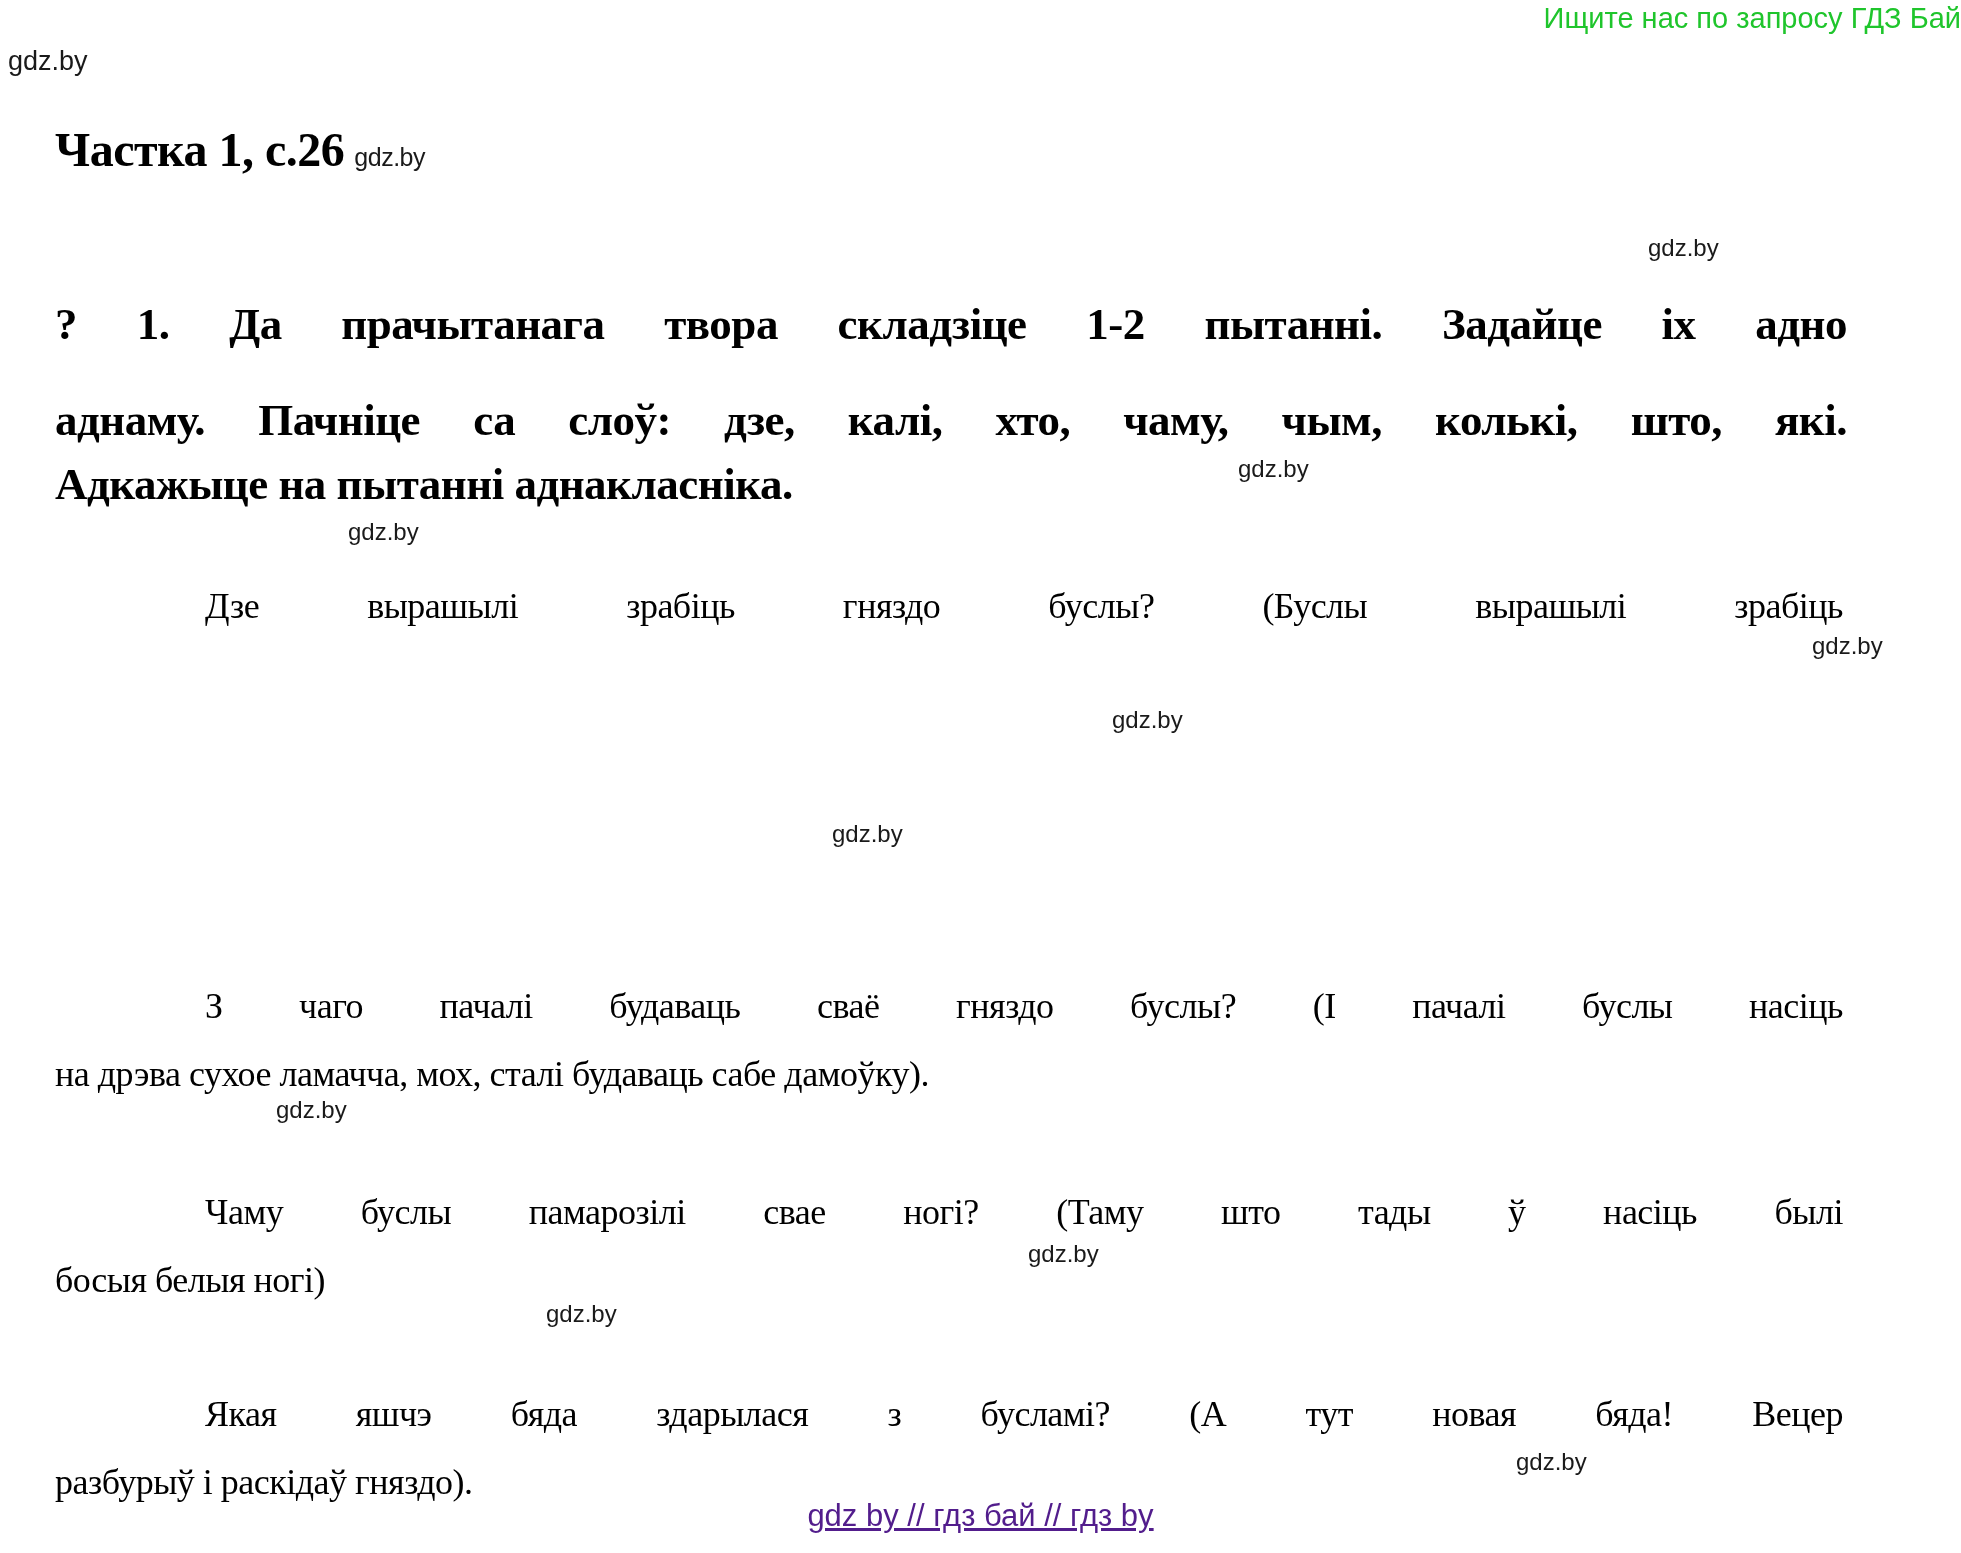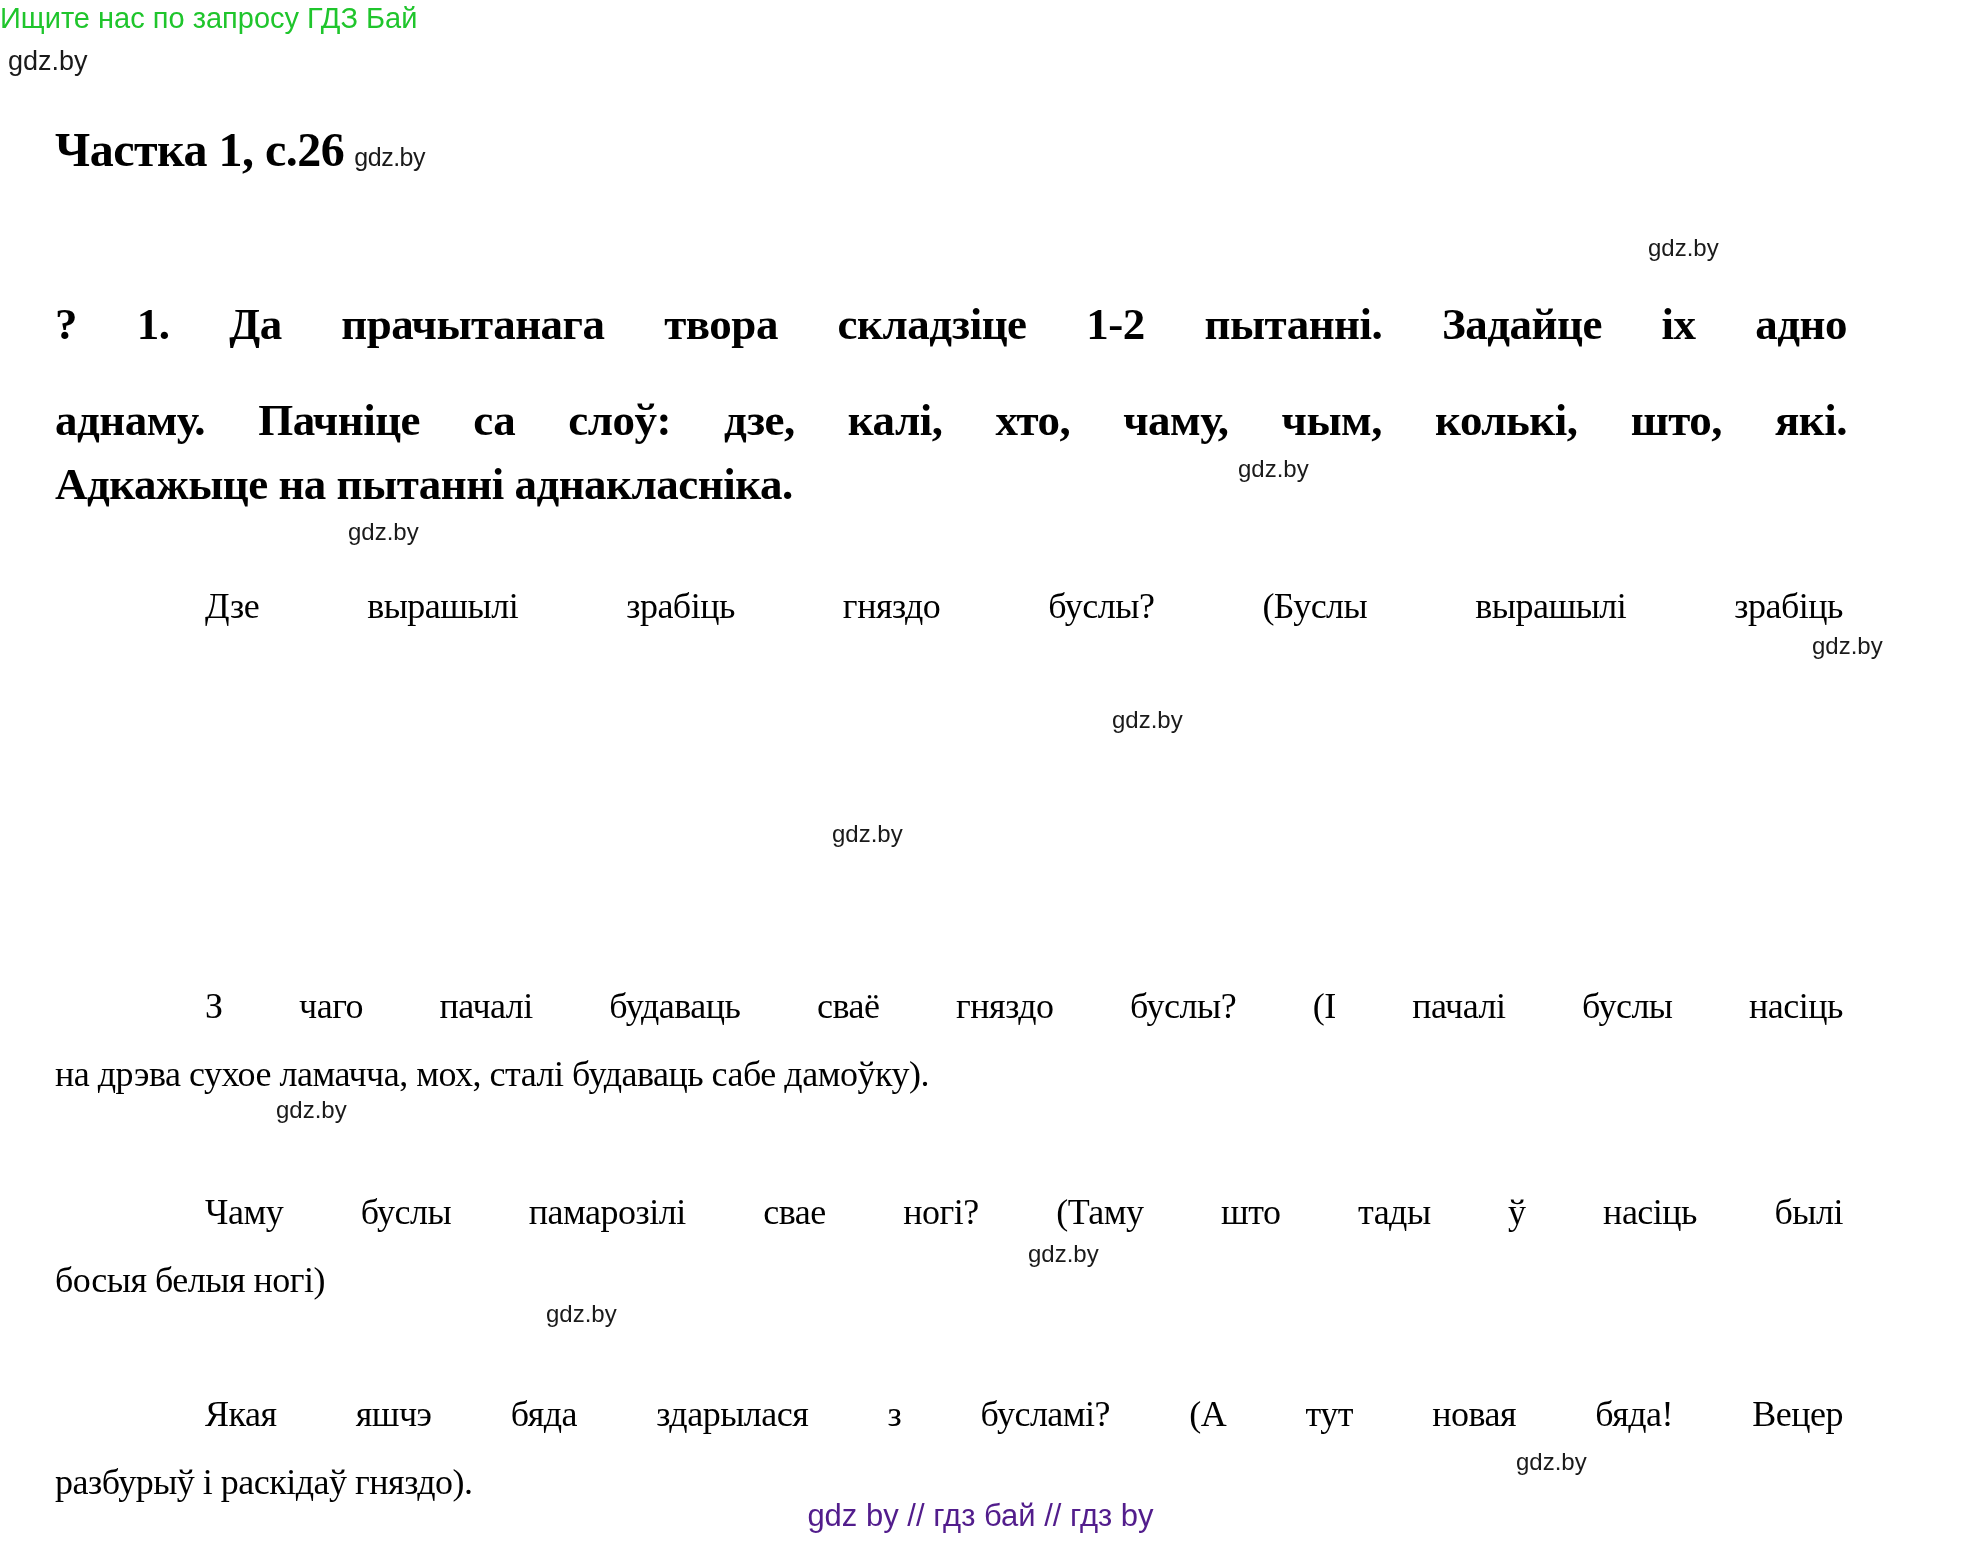--- a/index.html
+++ b/index.html
@@ -8,21 +8,21 @@
     width: 1961px;
     height: 1553px;
     background: #ffffff;
     overflow: hidden;
     font-family: "Liberation Serif", serif;
     color: #000000;
   }
   .promo {
     position: absolute;
     top: 2px; left: 0; width: 100%;
-    text-align: left;
+    text-align: right;
     font-family: "Liberation Sans", sans-serif;
     font-size: 29px;
     color: #1fc52c;
   }
   .wm {
     position: absolute;
     font-family: "Liberation Sans", sans-serif;
     font-size: 24px;
     color: #1a1a1a;
     white-space: nowrap;
@@ -82,20 +82,21 @@
   }
   .line--indent { padding-left: 150px; }
   .qa .line--just.line--indent { padding-left: 0; text-indent: 150px; }
   .footer {
     position: absolute;
     top: 1498px; left: 0; width: 100%;
     text-align: center;
     font-family: "Liberation Sans", sans-serif;
     font-size: 31px;
     color: #521d8c;
+    text-decoration: underline;
   }
 </style>
 </head>
 <body>
 
 <div class="page">
 
   <div class="promo">Ищите нас по запросу ГДЗ Бай</div>
 
   <span class="wm wm-1">gdz.by</span>

